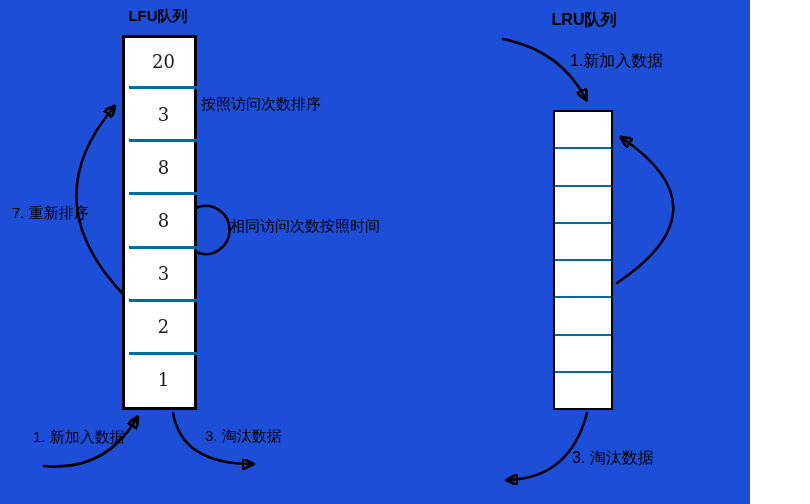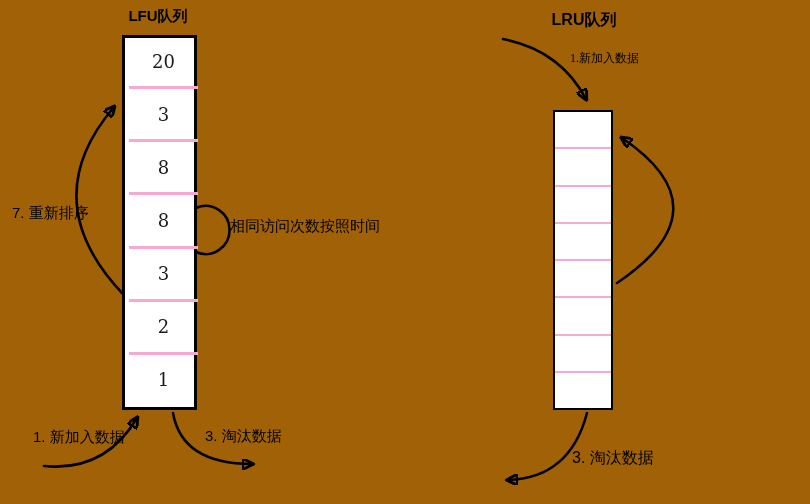--- a/index.html
+++ b/index.html
@@ -1,19 +1,19 @@
 <!DOCTYPE html>
 <html><head>
 <meta charset="utf-8">
 <style>
   html,body{margin:0;padding:0;background:#ffffff;}
   .canvas{
     position:relative;
-    width:810px;height:504px;
-    background:#a16207;
+    width:750px;height:504px;
+    background:#1d4ed8;
     overflow:hidden;
     font-family:"Liberation Sans","DejaVu Sans",sans-serif;
     color:#000;
   }
   .arrow-layer{
     position:absolute;left:0;top:0;width:810px;height:504px;
     pointer-events:none;
   }
   .arrow-layer path{
     fill:none;stroke:#000;stroke-width:2.6px;stroke-linecap:round;
@@ -22,41 +22,41 @@
   .stack{
     position:absolute;
     box-sizing:border-box;
     border:3px solid #000;
     display:flex;flex-direction:column;
     background:#fff;
   }
   .stack .cell{
     flex:1;
     box-sizing:border-box;
-    border-bottom:3px solid #f9a8d4;
+    border-bottom:3px solid #0369a1;
     display:flex;align-items:center;justify-content:center;
     font-family:"DejaVu Serif","Liberation Serif",serif;
     font-size:18px;color:#1a1a1a;
   }
   .stack .cell:last-child{border-bottom:none;}
   .stack.lfu{left:122px;top:35px;width:75px;height:375px;}
   .stack.lfu .cell{transform:translate(4px,-2px);}
   .stack.lru{left:553px;top:110px;width:60px;height:300px;border-width:2px;}
   .stack.lru .cell{border-bottom-width:2px;}
   
   .lbl{position:absolute;white-space:nowrap;font-size:15px;line-height:1.2;}
   .title{font-weight:bold;text-align:center;}
   .lfu-title{left:98px;top:7px;width:120px;font-size:15px;}
   .lru-title{left:524px;top:10px;width:120px;font-size:16px;}
   .lbl-sort{left:201px;top:95px;}
   .lbl-reorder{left:12px;top:204px;}
   .lbl-same{left:230px;top:217px;}
   .lbl-newL{left:33px;top:428px;}
   .lbl-evictL{left:205px;top:427px;}
-  .lbl-newR{left:570px;top:51px;font-size:12px;font-family:Liberation Serif, serif;}
+  .lbl-newR{left:570px;top:51px;font-size:16px;}
   .lbl-accessed{left:665px;top:198px;font-size:16px;}
   .lbl-evictR{left:572px;top:448px;font-size:16px;}
 </style>
 </head>
 <body>
 
 <div class="canvas">
 
   <svg class="arrow-layer" viewBox="0 0 810 504" xmlns="http://www.w3.org/2000/svg">
     <defs>
@@ -85,20 +85,21 @@
   <div class="stack lfu">
     <div class="cell">20</div>
     <div class="cell">3</div>
     <div class="cell">8</div>
     <div class="cell">8</div>
     <div class="cell">3</div>
     <div class="cell">2</div>
     <div class="cell">1</div>
   </div>
 
+  <div class="lbl lbl-sort">按照访问次数排序</div>
   <div class="lbl lbl-reorder">7. 重新排序</div>
   <div class="lbl lbl-same">相同访问次数按照时间</div>
   <div class="lbl lbl-newL">1. 新加入数据</div>
   <div class="lbl lbl-evictL">3. 淘汰数据</div>
 
   <div class="lbl title lru-title">LRU队列</div>
 
   <div class="stack lru">
     <div class="cell"></div>
     <div class="cell"></div>

